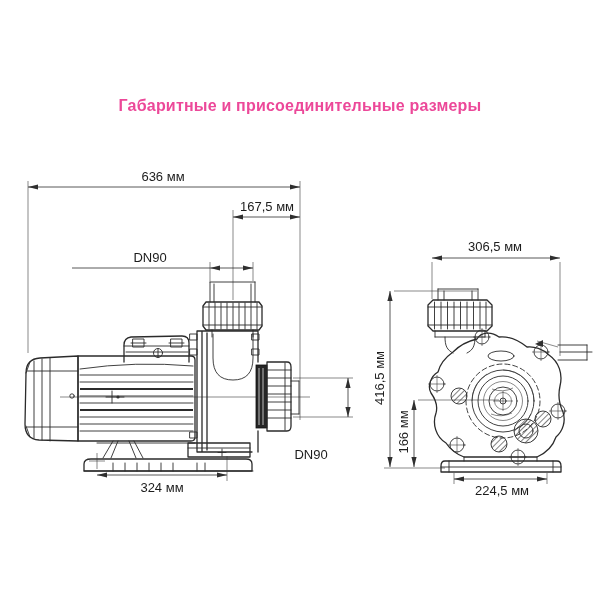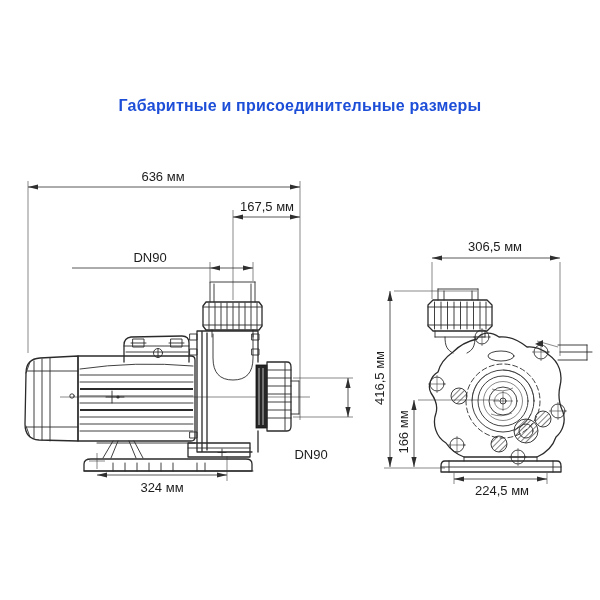--- a/index.html
+++ b/index.html
@@ -2,21 +2,21 @@
 <html><head>
 <meta charset="utf-8">
 <style>
   html,body{margin:0;padding:0;}
   body{
     width:600px;height:600px;background:#ffffff;overflow:hidden;position:relative;
     font-family:"Liberation Sans", sans-serif;
   }
   .page-title{
     position:absolute;top:97px;left:0;width:600px;text-align:center;
-    font-size:16px;font-weight:bold;color:#1d4ed8;letter-spacing:0.2px;
+    font-size:16px;font-weight:bold;color:#ec4899;letter-spacing:0.2px;
   }
   svg text{
     font-family:"Liberation Sans", sans-serif;
     font-size:13px;fill:#1c1c1c;
   }
   .ol{fill:none;stroke:#2b2b2b;stroke-width:1.3;stroke-linejoin:round;stroke-linecap:round;}
   .ln{fill:none;stroke:#2b2b2b;stroke-width:0.9;stroke-linejoin:round;stroke-linecap:round;}
   .thk{fill:none;stroke:#2b2b2b;stroke-width:2.2;}
   .thin{fill:none;stroke:#3a3a3a;stroke-width:0.6;}
   .dim{fill:none;stroke:#2f2f2f;stroke-width:0.8;}

